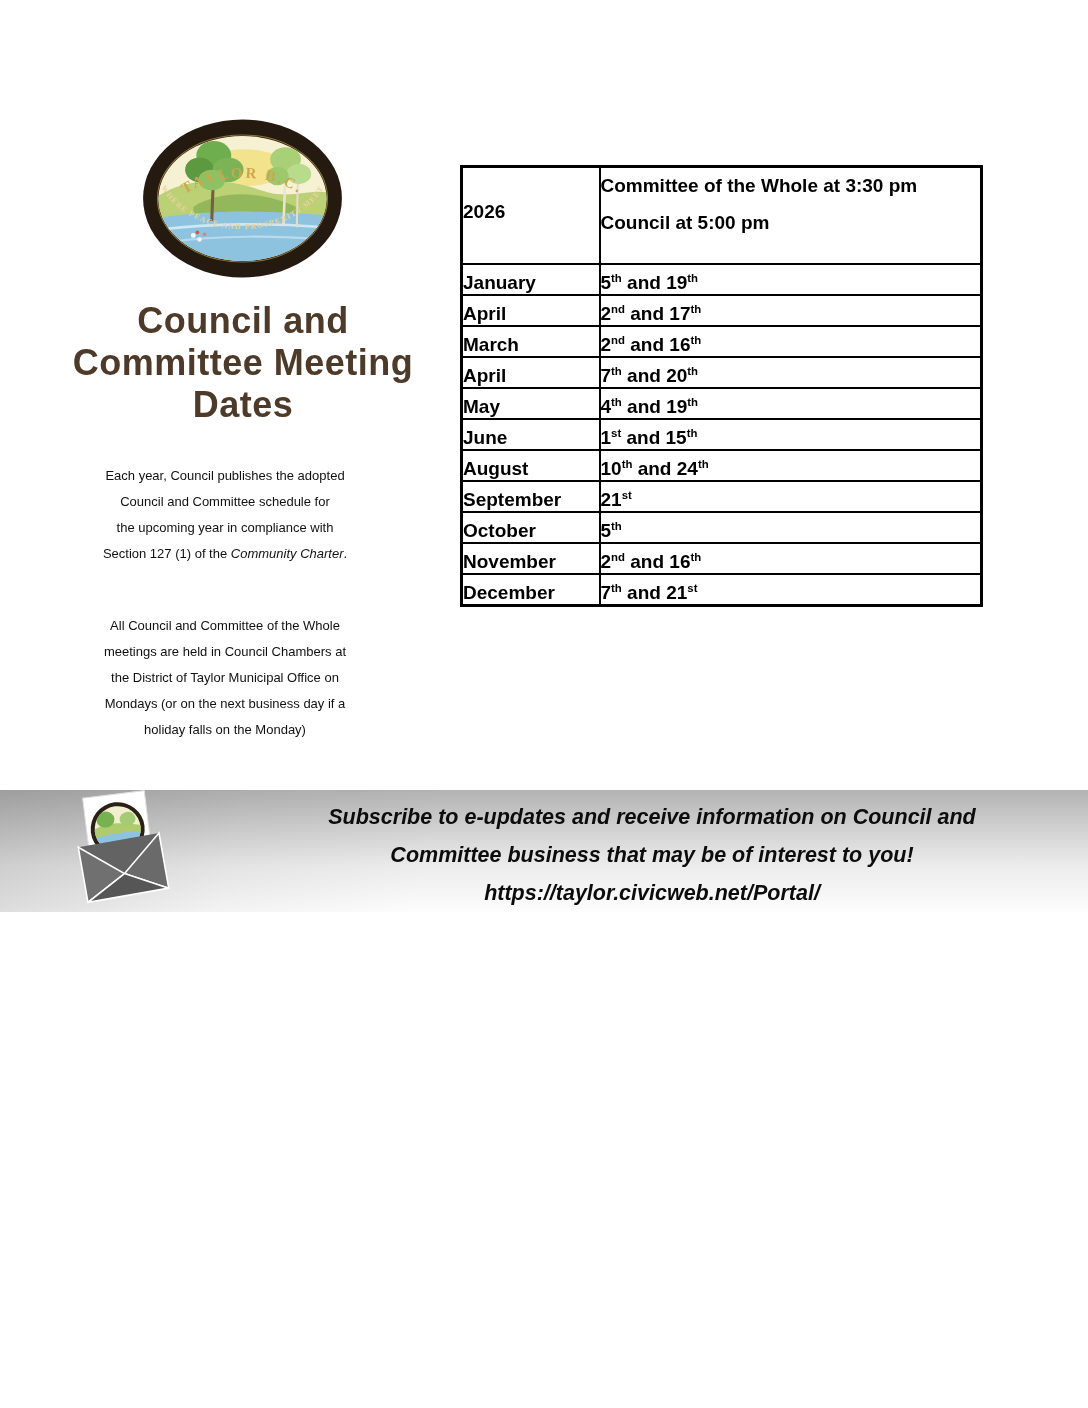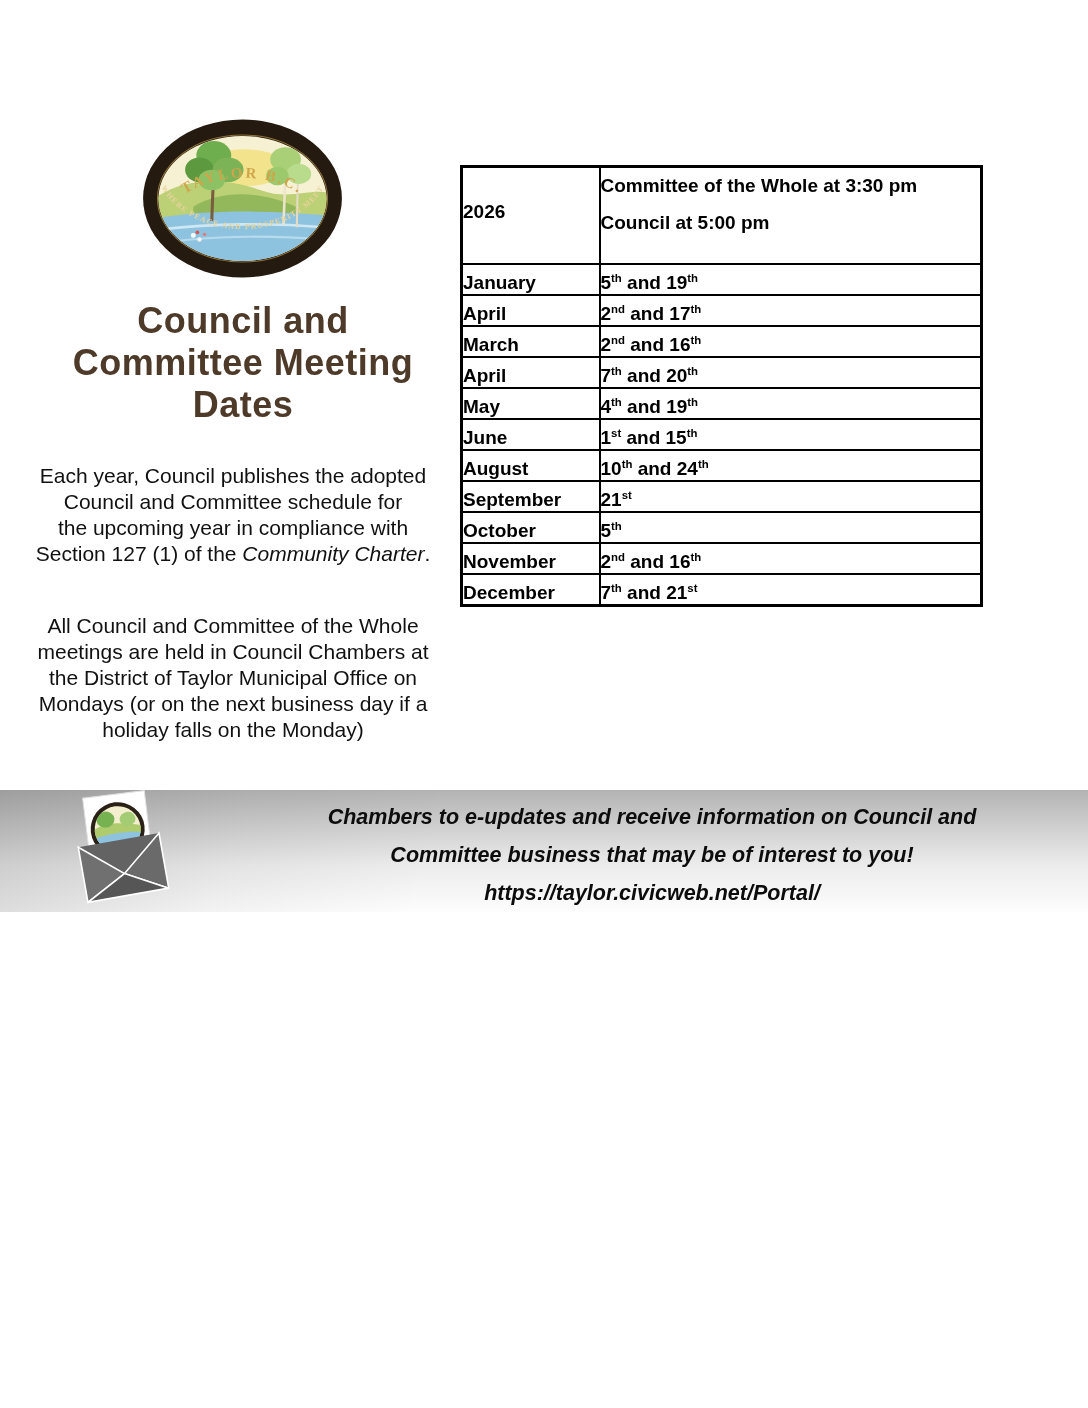--- a/index.html
+++ b/index.html
@@ -35,24 +35,24 @@
     font-weight: bold;
     letter-spacing: 0.5px;
     line-height: 42px;
     color: #4e3a28;
     white-space: pre-line;
   }
 
   
   .intro {
     position: absolute;
-    left: 27px;
+    left: 19px;
     width: 412px;
     text-align: center;
-    font-size: 21px;
+    font-size: 13px;
     line-height: 26px;
     color: #111111;
     white-space: pre-line;
   }
   .intro-1 { top: 463px; }
   .intro-2 { top: 613px; }
 
   
   .schedule-wrap {
     position: absolute;
@@ -276,19 +276,19 @@
           </g>
 
           <polygon points="13,56 95,56 95,112 13,112" fill="#636363"></polygon>
           <polygon points="13,56 54,90 13,112" fill="#707070" stroke="#ffffff" stroke-width="1.6"></polygon>
           <polygon points="95,56 54,90 95,112" fill="#6a6a6a" stroke="#ffffff" stroke-width="1.6"></polygon>
           <polygon points="13,112 54,90 95,112" fill="#565656" stroke="#ffffff" stroke-width="1.6"></polygon>
         </g>
       </svg>
     </div>
     <div class="band-text">
-      <div>Chambers to e-updates and receive information on Council and</div>
+      <div>Subscribe to e-updates and receive information on Council and</div>
       <div>Committee business that may be of interest to you!</div>
       <div class="url">https://taylor.civicweb.net/Portal/</div>
     </div>
   </div>
 
 </div>
 
 </body></html>

